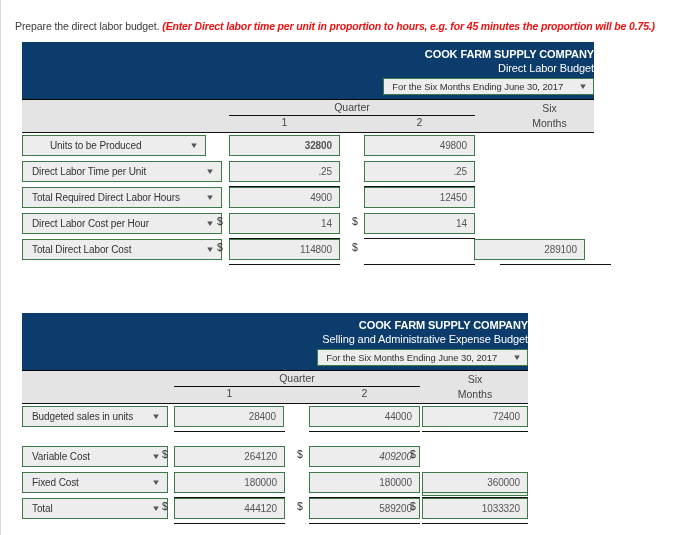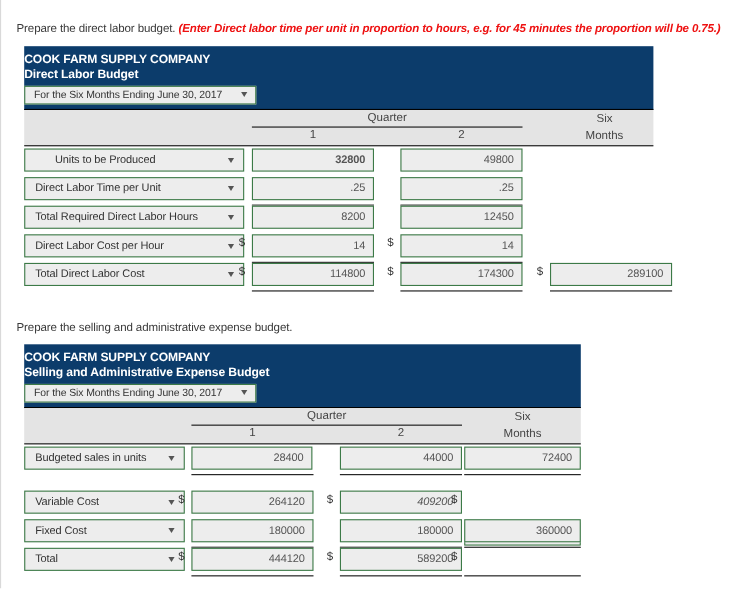--- a/index.html
+++ b/index.html
@@ -42,33 +42,33 @@
 
   
   .budget {
     position: absolute;
     box-sizing: border-box;
   }
   .bt-header {
     background: #0d3b66;
     background: #0c3c6b;
     color: #ffffff;
-    text-align: left;
+    text-align: right;
     padding-top: 5px;
     padding-bottom: 4px;
     border-bottom: 1px solid #000;
   }
   .bt-title {
     font-weight: bold;
     font-size: 11px;
     line-height: 14px;
     letter-spacing: -0.1px;
   }
   .bt-sub {
-    font-weight: bold;
+    font-weight: normal;
     font-size: 11px;
     line-height: 14px;
     letter-spacing: -0.1px;
   }
   .period-select {
     display: inline-block;
     margin-top: 3px;
     background: #ededed;
     border: 1px solid #3c7a47;
     color: #333333;
@@ -206,63 +206,59 @@
         <div class="quarter-rule" style="left: 207px; width: 246px; top: 15px;"></div>
         <div class="colnum" style="left: 207px; width: 111px;">1</div>
         <div class="colnum" style="left: 342px; width: 111px;">2</div>
         <div class="sixmo" style="left: 466px; width: 123px;">
           <div>Six</div>
           <div>Months</div>
         </div>
       </div>
     <div class="bt-body" id="t1body" style="height:130px;">
         <div class="row" style="top: 2px; width: 100%;">
-          <div class="acct-select" style="left: 0px; width: 200px; padding-left: 27px;"><span>Units to be Produced</span><span class="caret">▼</span></div>
+          <div class="acct-select" style="left: 0px; width: 184px; padding-left: 27px;"><span>Units to be Produced</span><span class="caret">▼</span></div>
           <div class="amt" style="left: 207px; width: 111px; font-weight: bold;">32800</div>
           <div class="amt" style="left: 342px; width: 111px;">49800</div>
         </div>
         <div class="row" style="top: 28px; width: 100%;">
           <div class="acct-select" style="left: 0px; width: 200px;"><span>Direct Labor Time per Unit</span><span class="caret">▼</span></div>
           <div class="amt" style="left: 207px; width: 111px;">.25</div>
           <div class="amt" style="left: 342px; width: 111px;">.25</div>
         </div>
         <div class="hrule" style="left: 207px; width: 111px; top: 53px;"></div>
         <div class="hrule" style="left: 342px; width: 111px; top: 53px;"></div>
         <div class="row" style="top: 54px; width: 100%;">
           <div class="acct-select" style="left: 0px; width: 200px;"><span>Total Required Direct Labor Hours</span><span class="caret">▼</span></div>
-          <div class="amt" style="left: 207px; width: 111px;">8200</div>
+          <div class="amt" style="left: 207px; width: 111px;">4900</div>
           <div class="amt" style="left: 342px; width: 111px;">12450</div>
         </div>
         <div class="row" style="top: 80px; width: 100%;">
           <div class="acct-select" style="left: 0px; width: 200px;"><span>Direct Labor Cost per Hour</span><span class="caret">▼</span></div>
           <div class="dollar" style="left: 195px;">$</div>
           <div class="amt" style="left: 207px; width: 111px;">14</div>
           <div class="dollar" style="left: 330px;">$</div>
           <div class="amt" style="left: 342px; width: 111px;">14</div>
         </div>
         <div class="hrule" style="left: 207px; width: 111px; top: 105px;"></div>
         <div class="hrule" style="left: 342px; width: 111px; top: 105px;"></div>
         <div class="row" style="top: 106px; width: 100%;">
           <div class="acct-select" style="left: 0px; width: 200px;"><span>Total Direct Labor Cost</span><span class="caret">▼</span></div>
           <div class="dollar" style="left: 195px;">$</div>
           <div class="amt" style="left: 207px; width: 111px; padding-left: 12px;">114800</div>
           <div class="dollar" style="left: 330px;">$</div>
-          <div class="amt" style="left: 342px; width: 111px;">174300</div>
           <div class="dollar" style="left: 466px;">$</div>
-          <div class="amt" style="left: 478px; width: 111px;">289100</div>
+          <div class="amt" style="left: 452px; width: 111px;">289100</div>
         </div>
         <div class="hrule" style="left: 207px; width: 111px; top: 131px;"></div>
         <div class="hrule" style="left: 342px; width: 111px; top: 131px;"></div>
         <div class="hrule" style="left: 478px; width: 111px; top: 131px;"></div>
       </div>
   </div>
 
-  <div class="instruction" style="top:292px;">
-    <span>Prepare the selling and administrative expense budget.</span>
-  </div>
 
   <div class="budget" id="t2" style="left:21px; top:313px; width:506px;">
     <div class="bt-header">
       <div class="bt-title">COOK FARM SUPPLY COMPANY</div>
       <div class="bt-sub">Selling and Administrative Expense Budget</div>
       <div class="period-select">
         <span>For the Six Months Ending June 30, 2017</span><span class="caret">▼</span>
       </div>
     </div>
     <div class="bt-colhead" id="t2head">
@@ -303,20 +299,21 @@
         <div class="hrule" style="left: 152px; width: 111px; top: 93px;"></div>
         <div class="hrule" style="left: 287px; width: 111px; top: 93px;"></div>
         <div class="hrule" style="left: 400px; width: 106px; top: 93px;"></div>
         <div class="row" style="top: 94px; width: 100%;">
           <div class="acct-select" style="left: 0px; width: 146px;"><span>Total</span><span class="caret">▼</span></div>
           <div class="dollar" style="left: 140px;">$</div>
           <div class="amt" style="left: 152px; width: 111px; text-align: right;">444120</div>
           <div class="dollar" style="left: 275px;">$</div>
           <div class="amt" style="left: 287px; width: 111px;">589200</div>
           <div class="dollar" style="left: 388px;">$</div>
+          <div class="amt" style="left: 400px; width: 106px;">1033320</div>
         </div>
         <div class="hrule" style="left: 152px; width: 111px; top: 119px;"></div>
         <div class="hrule" style="left: 287px; width: 111px; top: 119px;"></div>
         <div class="hrule" style="left: 400px; width: 106px; top: 119px;"></div>
       </div>
   </div>
 
 </div>
 
 </body></html>

